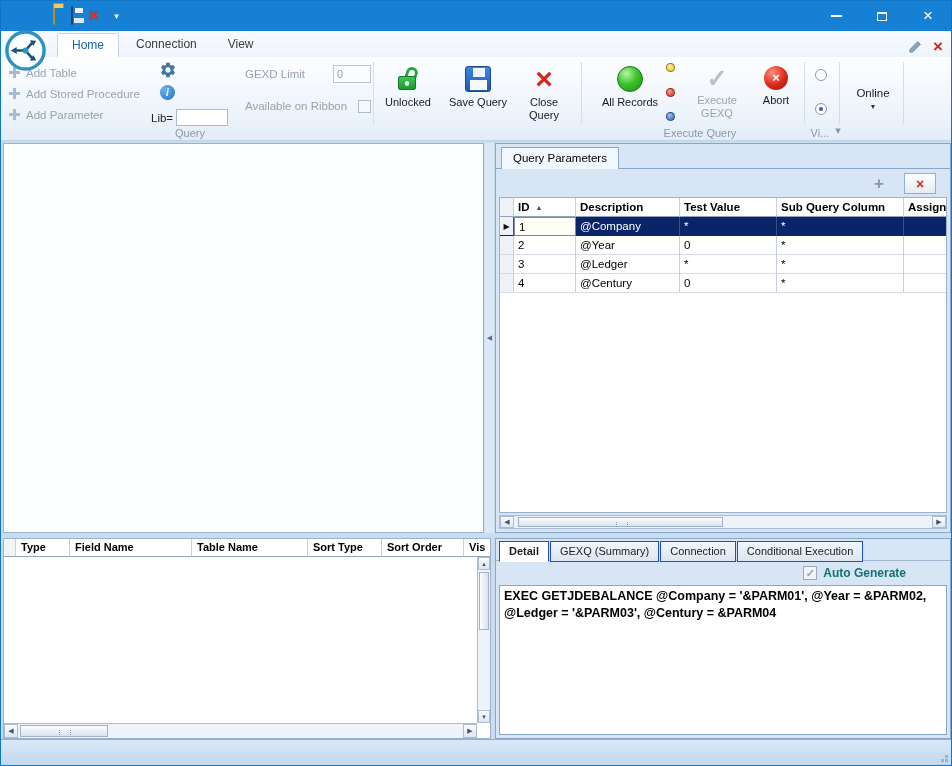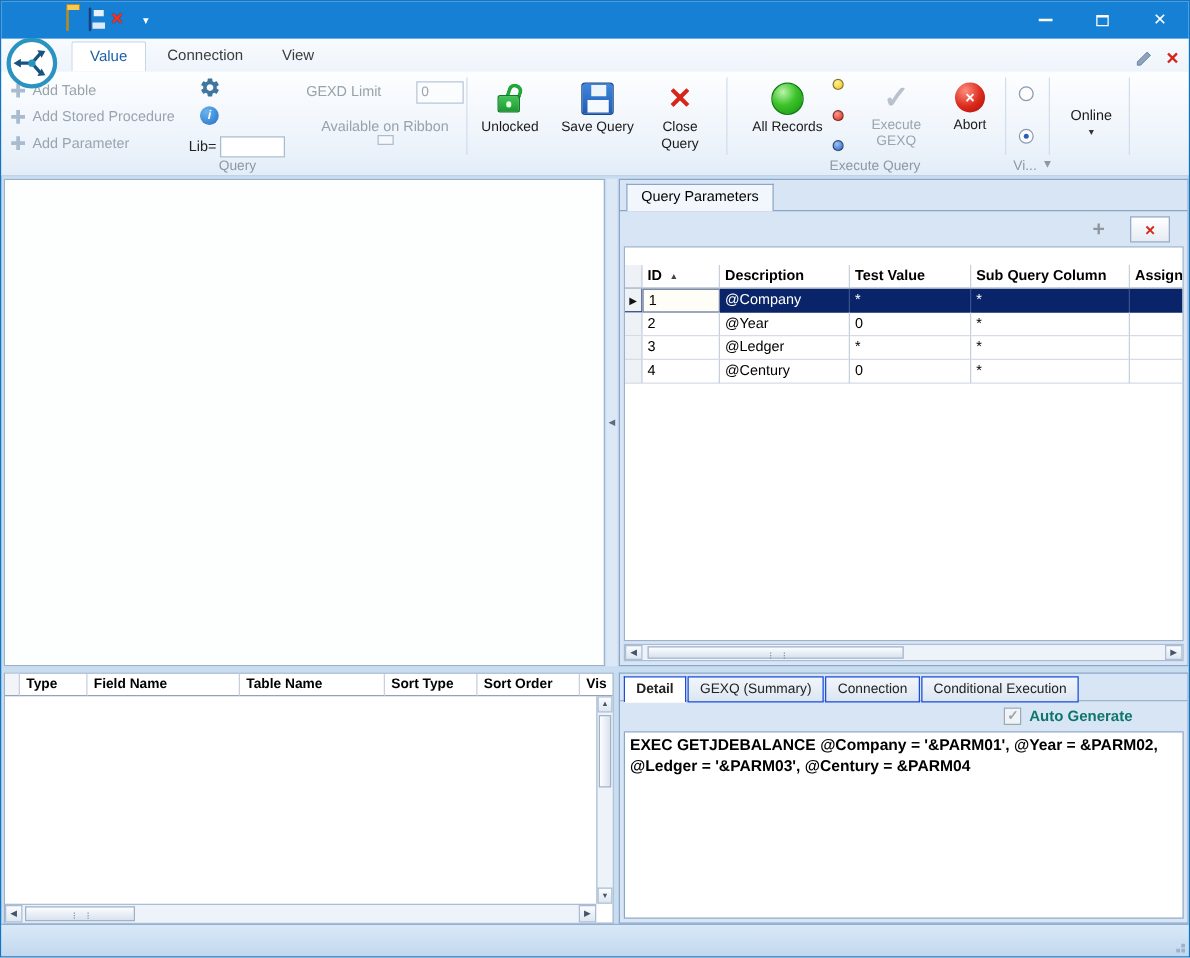--- a/index.html
+++ b/index.html
@@ -41,21 +41,21 @@
   .plus-dis::before { content:""; position:absolute; left:0; top:4px; width:11px; height:3px; background:#a9bccf; }
   .plus-dis::after { content:""; position:absolute; left:4px; top:0; width:3px; height:11px; background:#a9bccf; }
   .col2 { position:absolute; left:150px; top:4px; width:90px; }
   .gear-wrap { position:absolute; left:8px; top:0; width:18px; height:18px; }
   .info-dot { position:absolute; left:9px; top:24px; width:15px; height:15px; border-radius:50%; background:radial-gradient(circle at 35% 30%,#6db4ef,#1f6fc4); color:#fff; font-size:10px; font-weight:bold; font-style:italic; display:flex; align-items:center; justify-content:center; }
   .lib-row { position:absolute; left:0; top:48px; display:flex; align-items:center; gap:3px; font-size:11.5px; color:#222; }
   .lib-input { width:52px; height:17px; border:1px solid #a9bccf; background:#fff; font-size:11px; padding:0 2px; }
   .col3 { position:absolute; left:244px; top:7px; width:126px; font-size:11.5px; color:#98a2ac; }
   .gexd-row { display:flex; align-items:center; justify-content:space-between; height:20px; }
   .gexd-input { width:38px; height:18px; border:1px solid #b8c6d8; background:#fbfcfe; color:#9aa4ae; font-size:11px; padding:0 3px; }
-  .aor-row { display:flex; align-items:center; justify-content:space-between; height:20px; margin-top:12px;flex-direction:column; }
+  .aor-row { display:flex; align-items:center; justify-content:space-between; height:20px; margin-top:12px; }
   .cbx { width:13px; height:13px; border:1px solid #aebccd; background:#f6f9fc; }
   .btn-big { position:absolute; top:4px; height:74px; display:flex; flex-direction:column; align-items:center; padding-top:5px; gap:4px; font-size:11px; color:#1a1a1a; text-align:center; line-height:1.15; }
   .btn-big.dis { color:#9aa4ae; }
   .lock-wrap { position:relative; width:26px; height:26px; }
   .lock-shackle { position:absolute; left:11px; top:1px; width:12px; height:11px; border:3px solid #23a53a; border-bottom:none; border-radius:6px 6px 0 0; transform:rotate(18deg); }
   .lock-body { position:absolute; left:3px; top:10px; width:18px; height:14px; background:linear-gradient(#43c558,#1d9a33); border:1px solid #127a27; border-radius:2px; }
   .lock-body::after { content:""; position:absolute; left:6px; top:4px; width:4px; height:5px; background:#eaffe9; border-radius:2px; }
   .floppy-big { position:relative; width:26px; height:26px; background:linear-gradient(#3f86dc,#1f5cb4); border:1px solid #174a92; border-radius:3px; }
   .floppy-big::before { content:""; position:absolute; left:7px; top:1px; width:12px; height:9px; background:#eef4fb; }
   .floppy-big::after { content:""; position:absolute; left:4px; bottom:1px; width:17px; height:10px; background:#f6f9fd; }
@@ -78,21 +78,21 @@
   .design-surface { position:absolute; left:2px; top:142px; width:481px; height:390px; background:#fdfefe; border:1px solid #9ab2cc; }
   .vsplit { position:absolute; left:484px; top:142px; width:9px; height:390px; background:#dce8f5; display:flex; align-items:center; justify-content:center; color:#5a6d84; font-size:7px; }
 
   .qp-panel { position:absolute; left:494px; top:142px; width:456px; height:390px; background:#d7e5f5; border:1px solid #8aa6c6; }
   .qp-tab { position:absolute; left:5px; top:3px; height:22px; padding:4px 11px; background:#f2f7fd; border:1px solid #8aa6c6; border-bottom:none; font-size:11.5px; color:#000; z-index:2; }
   .qp-tabline { position:absolute; left:0; right:0; top:24px; height:1px; background:#8aa6c6; }
   .qp-add { position:absolute; top:30px; right:58px; width:26px; height:20px; display:flex; align-items:center; justify-content:center; color:#8f969e; font-weight:900; font-size:17px; }
   .qp-del { position:absolute; top:29px; right:14px; width:32px; height:21px; background:linear-gradient(#fefefe,#e6ecf4); border:1px solid #98aec8; display:flex; align-items:center; justify-content:center; color:#d42a1c; font-weight:900; font-size:14px; }
   .qp-grid { position:absolute; left:3px; right:3px; top:53px; bottom:19px; background:#fff; border:1px solid #9ab2cc; overflow:hidden; }
   .qrow { display:flex; height:19px; font-size:11.5px; }
-  .qrow.hdr { font-weight:bold;margin-top:14px; }
+  .qrow.hdr { font-weight:bold; }
   .qcell { border-right:1px solid #c6d0de; border-bottom:1px solid #d6dce6; padding:2px 4px; white-space:nowrap; overflow:hidden; display:flex; align-items:center; }
   .qrow.hdr .qcell { border-bottom:1px solid #93a4ba; }
   .c-ind { width:14px; padding:2px 1px; background:#eef1f6; justify-content:center; }
   .c-id { width:62px; } .c-desc { width:104px; } .c-test { width:97px; } .c-sub { width:127px; } .c-asg { flex:1; border-right:none; }
   .qrow.sel { background:#0a246a; color:#fff; }
   .qrow.sel .qcell { border-right-color:#3a4f8e; border-bottom-color:#0a246a; }
   .qrow.sel .c-ind { background:#eef1f6; color:#111; }
   .qrow.sel .c-id { background:#fffef6; color:#000; border:1px solid #7a8aa8; }
   .sort-asc { font-size:7px; color:#444; margin-left:6px; }
   .ptr { font-size:8px; color:#111; }
@@ -163,21 +163,21 @@
         <polygon points="13,18.5 13,25.5 7,22"></polygon>
         <polygon points="26.5,11.5 33,12 30,17.5"></polygon>
         <polygon points="26.5,32.5 33,32 30,26.5"></polygon>
       </g>
       <circle cx="22" cy="22" r="3" fill="#2a93c0"></circle>
     </svg>
   </div>
 
   <div class="tabrow">
     <div class="ribbon-tabs">
-      <div class="rtab active">Value</div>
+      <div class="rtab active">Home</div>
       <div class="rtab">Connection</div>
       <div class="rtab">View</div>
     </div>
     <div class="tabrow-right">
       <svg width="15" height="15" viewBox="0 0 16 16">
         <path d="M2 11.2 L10.3 2.9 L13.1 5.7 L4.8 14 L2 14 Z" fill="#8ea4bd" stroke="#64809e" stroke-width="0.8"></path>
         <path d="M10.3 2.9 L13.1 5.7" stroke="#64809e" stroke-width="0.8"></path>
       </svg>
       <span class="tabrow-x">×</span>
     </div>

